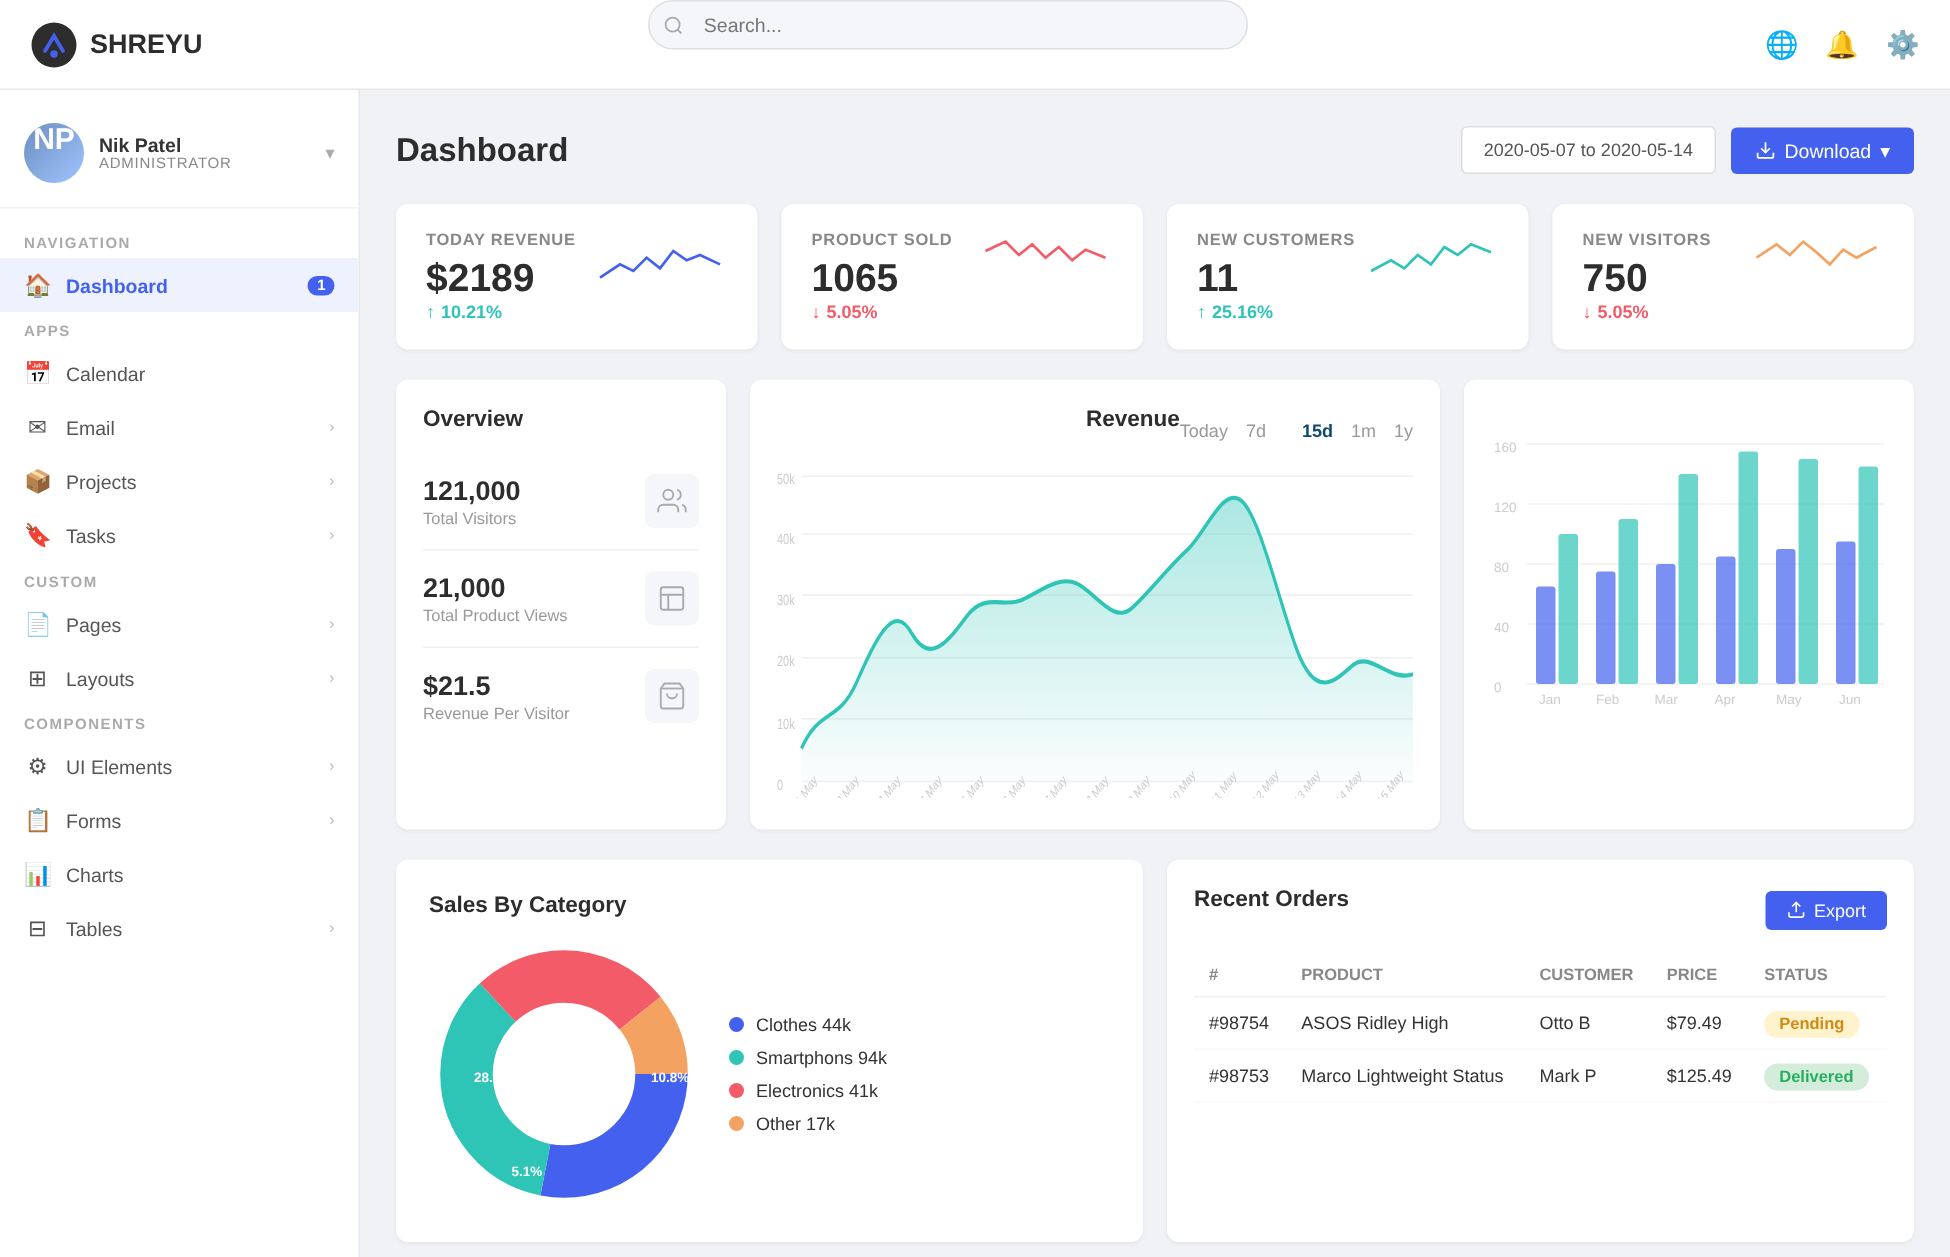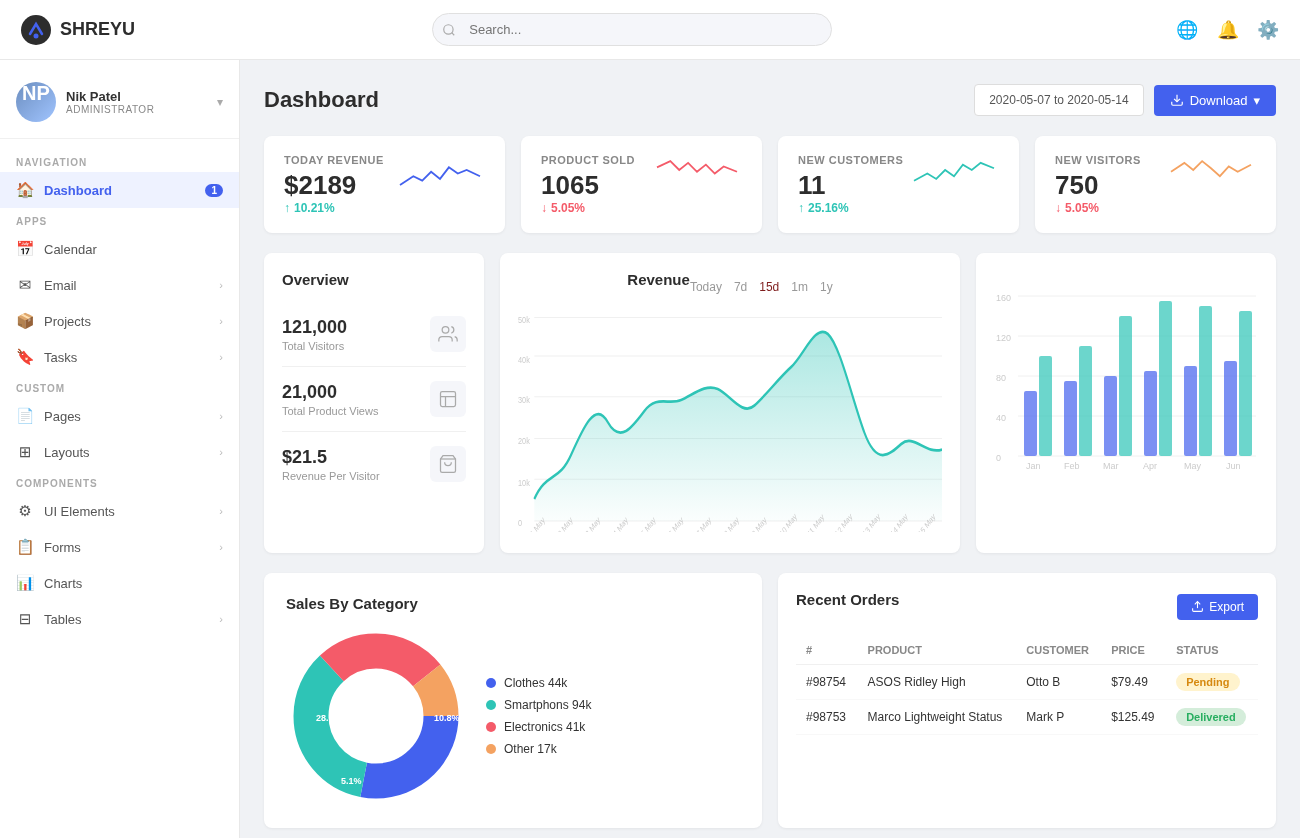--- a/index.html
+++ b/index.html
@@ -3,21 +3,20 @@
   <meta charset="utf-8">
   <style>
     * { box-sizing: border-box; margin: 0; padding: 0; }
     body { font-family: 'Segoe UI', Arial, sans-serif; background: #f0f2f5; color: #333; font-size: 13px; }
 
     
     .topbar {
       height: 60px;
       background: #fff;
       display: flex;
-      align-items: center;
       padding: 0 20px;
       border-bottom: 1px solid #e8e8e8;
       position: fixed; top: 0; left: 0; right: 0; z-index: 100;
     }
     .logo { display: flex; align-items: center; gap: 8px; font-weight: 700; font-size: 18px; color: #2d2d2d; min-width: 240px; }
     .logo-icon { width: 32px; height: 32px; }
     .search-bar { flex: 1; max-width: 400px; margin: 0 auto; }
     .search-bar input {
       width: 100%; padding: 8px 14px 8px 36px;
       border: 1px solid #e0e0e0; border-radius: 20px;
@@ -120,24 +119,24 @@
     .overview-num { font-size: 18px; font-weight: 700; color: #2d2d2d; }
     .overview-sub { font-size: 11px; color: #999; margin-top: 2px; }
     .overview-icon {
       width: 36px; height: 36px; background: #f5f6fa; border-radius: 6px;
       display: flex; align-items: center; justify-content: center;
       color: #aaa; font-size: 16px;
     }
 
     
     .revenue-card { background: #fff; border-radius: 8px; padding: 18px; box-shadow: 0 1px 3px rgba(0,0,0,0.06); }
-    .revenue-header { display: flex; align-items: center; justify-content: center; margin-bottom: 10px; }
+    .revenue-header { display: flex; align-items: center; justify-content: flex-end; margin-bottom: 10px; }
     .time-filters { display: flex; gap: 12px; }
     .time-filter { font-size: 12px; color: #999; cursor: pointer; }
-    .time-filter.active { color: #7f1d1d; font-weight: 400; }
+    .time-filter.active { color: #0c4a6e; font-weight: 700; margin-left: 12px; }
 
     
     .targets-card { background: #fff; border-radius: 8px; padding: 18px; box-shadow: 0 1px 3px rgba(0,0,0,0.06); }
 
     
     .bottom-row { display: grid; grid-template-columns: 1fr 1fr; gap: 16px; }
     .sales-card { background: #fff; border-radius: 8px; padding: 22px; box-shadow: 0 1px 3px rgba(0,0,0,0.06); }
     .orders-card { background: #fff; border-radius: 8px; padding: 18px; box-shadow: 0 1px 3px rgba(0,0,0,0.06); }
 
     .orders-header { display: flex; align-items: center; justify-content: space-between; margin-bottom: 14px; }

